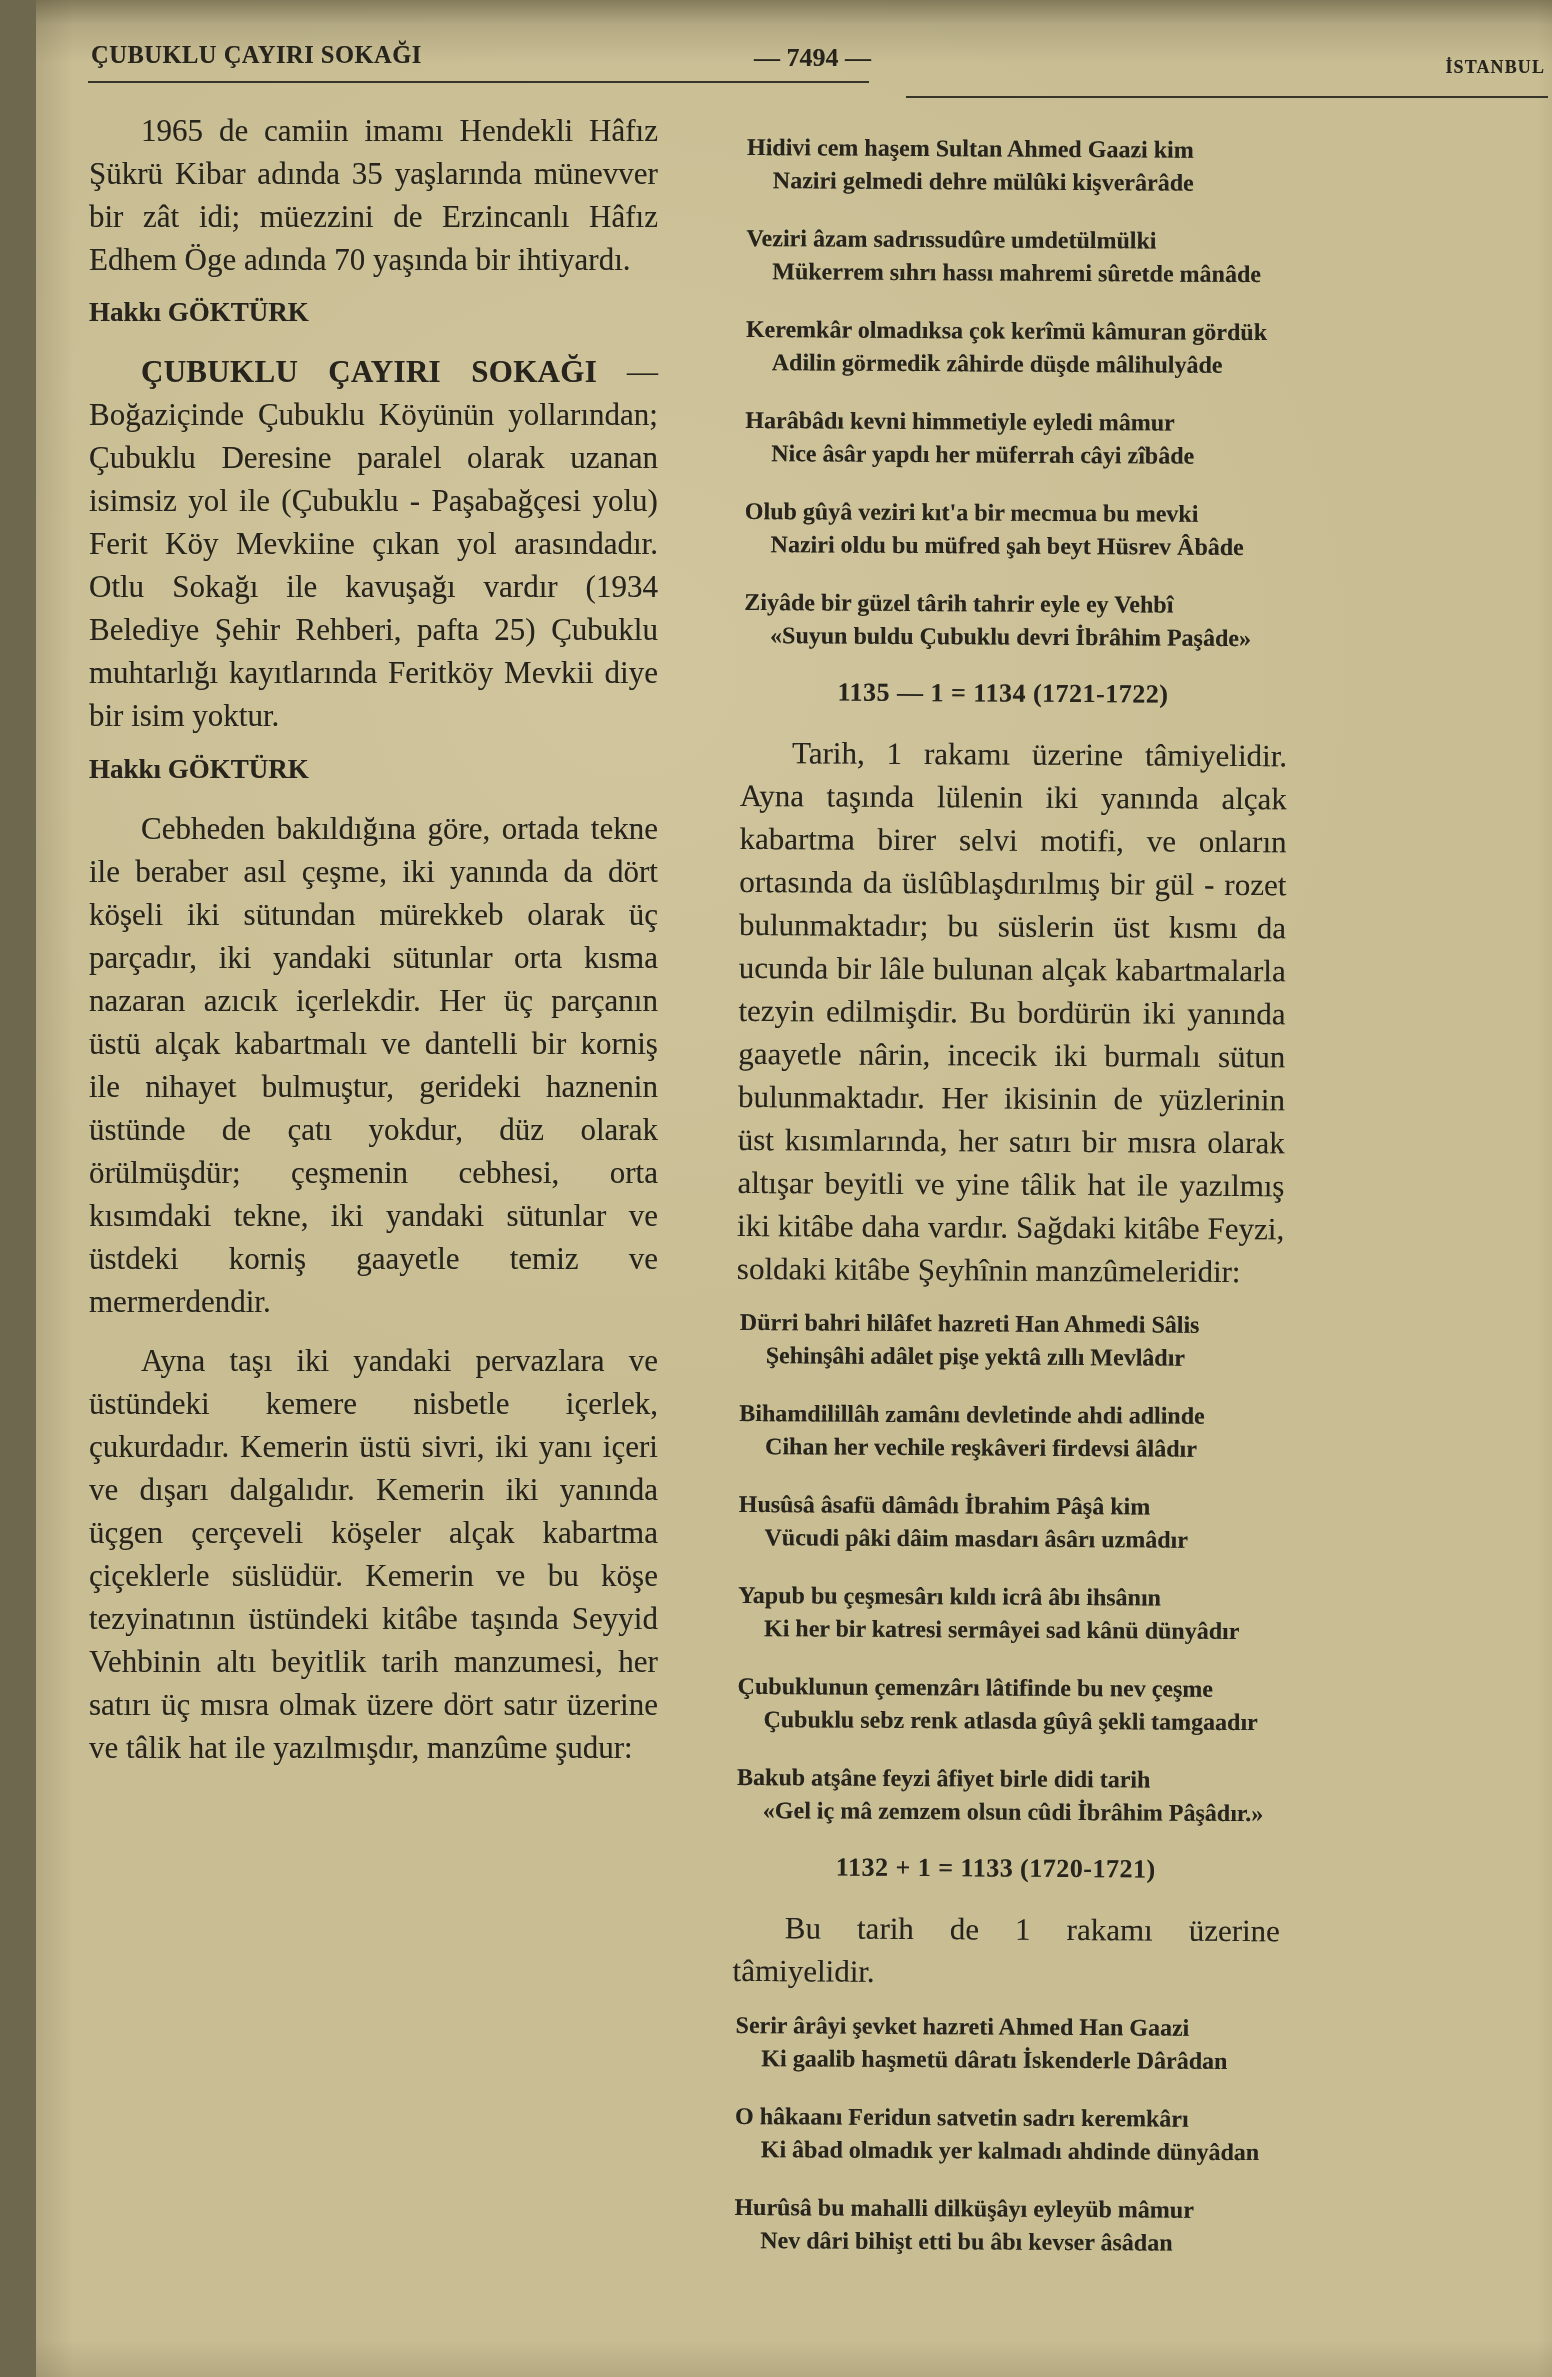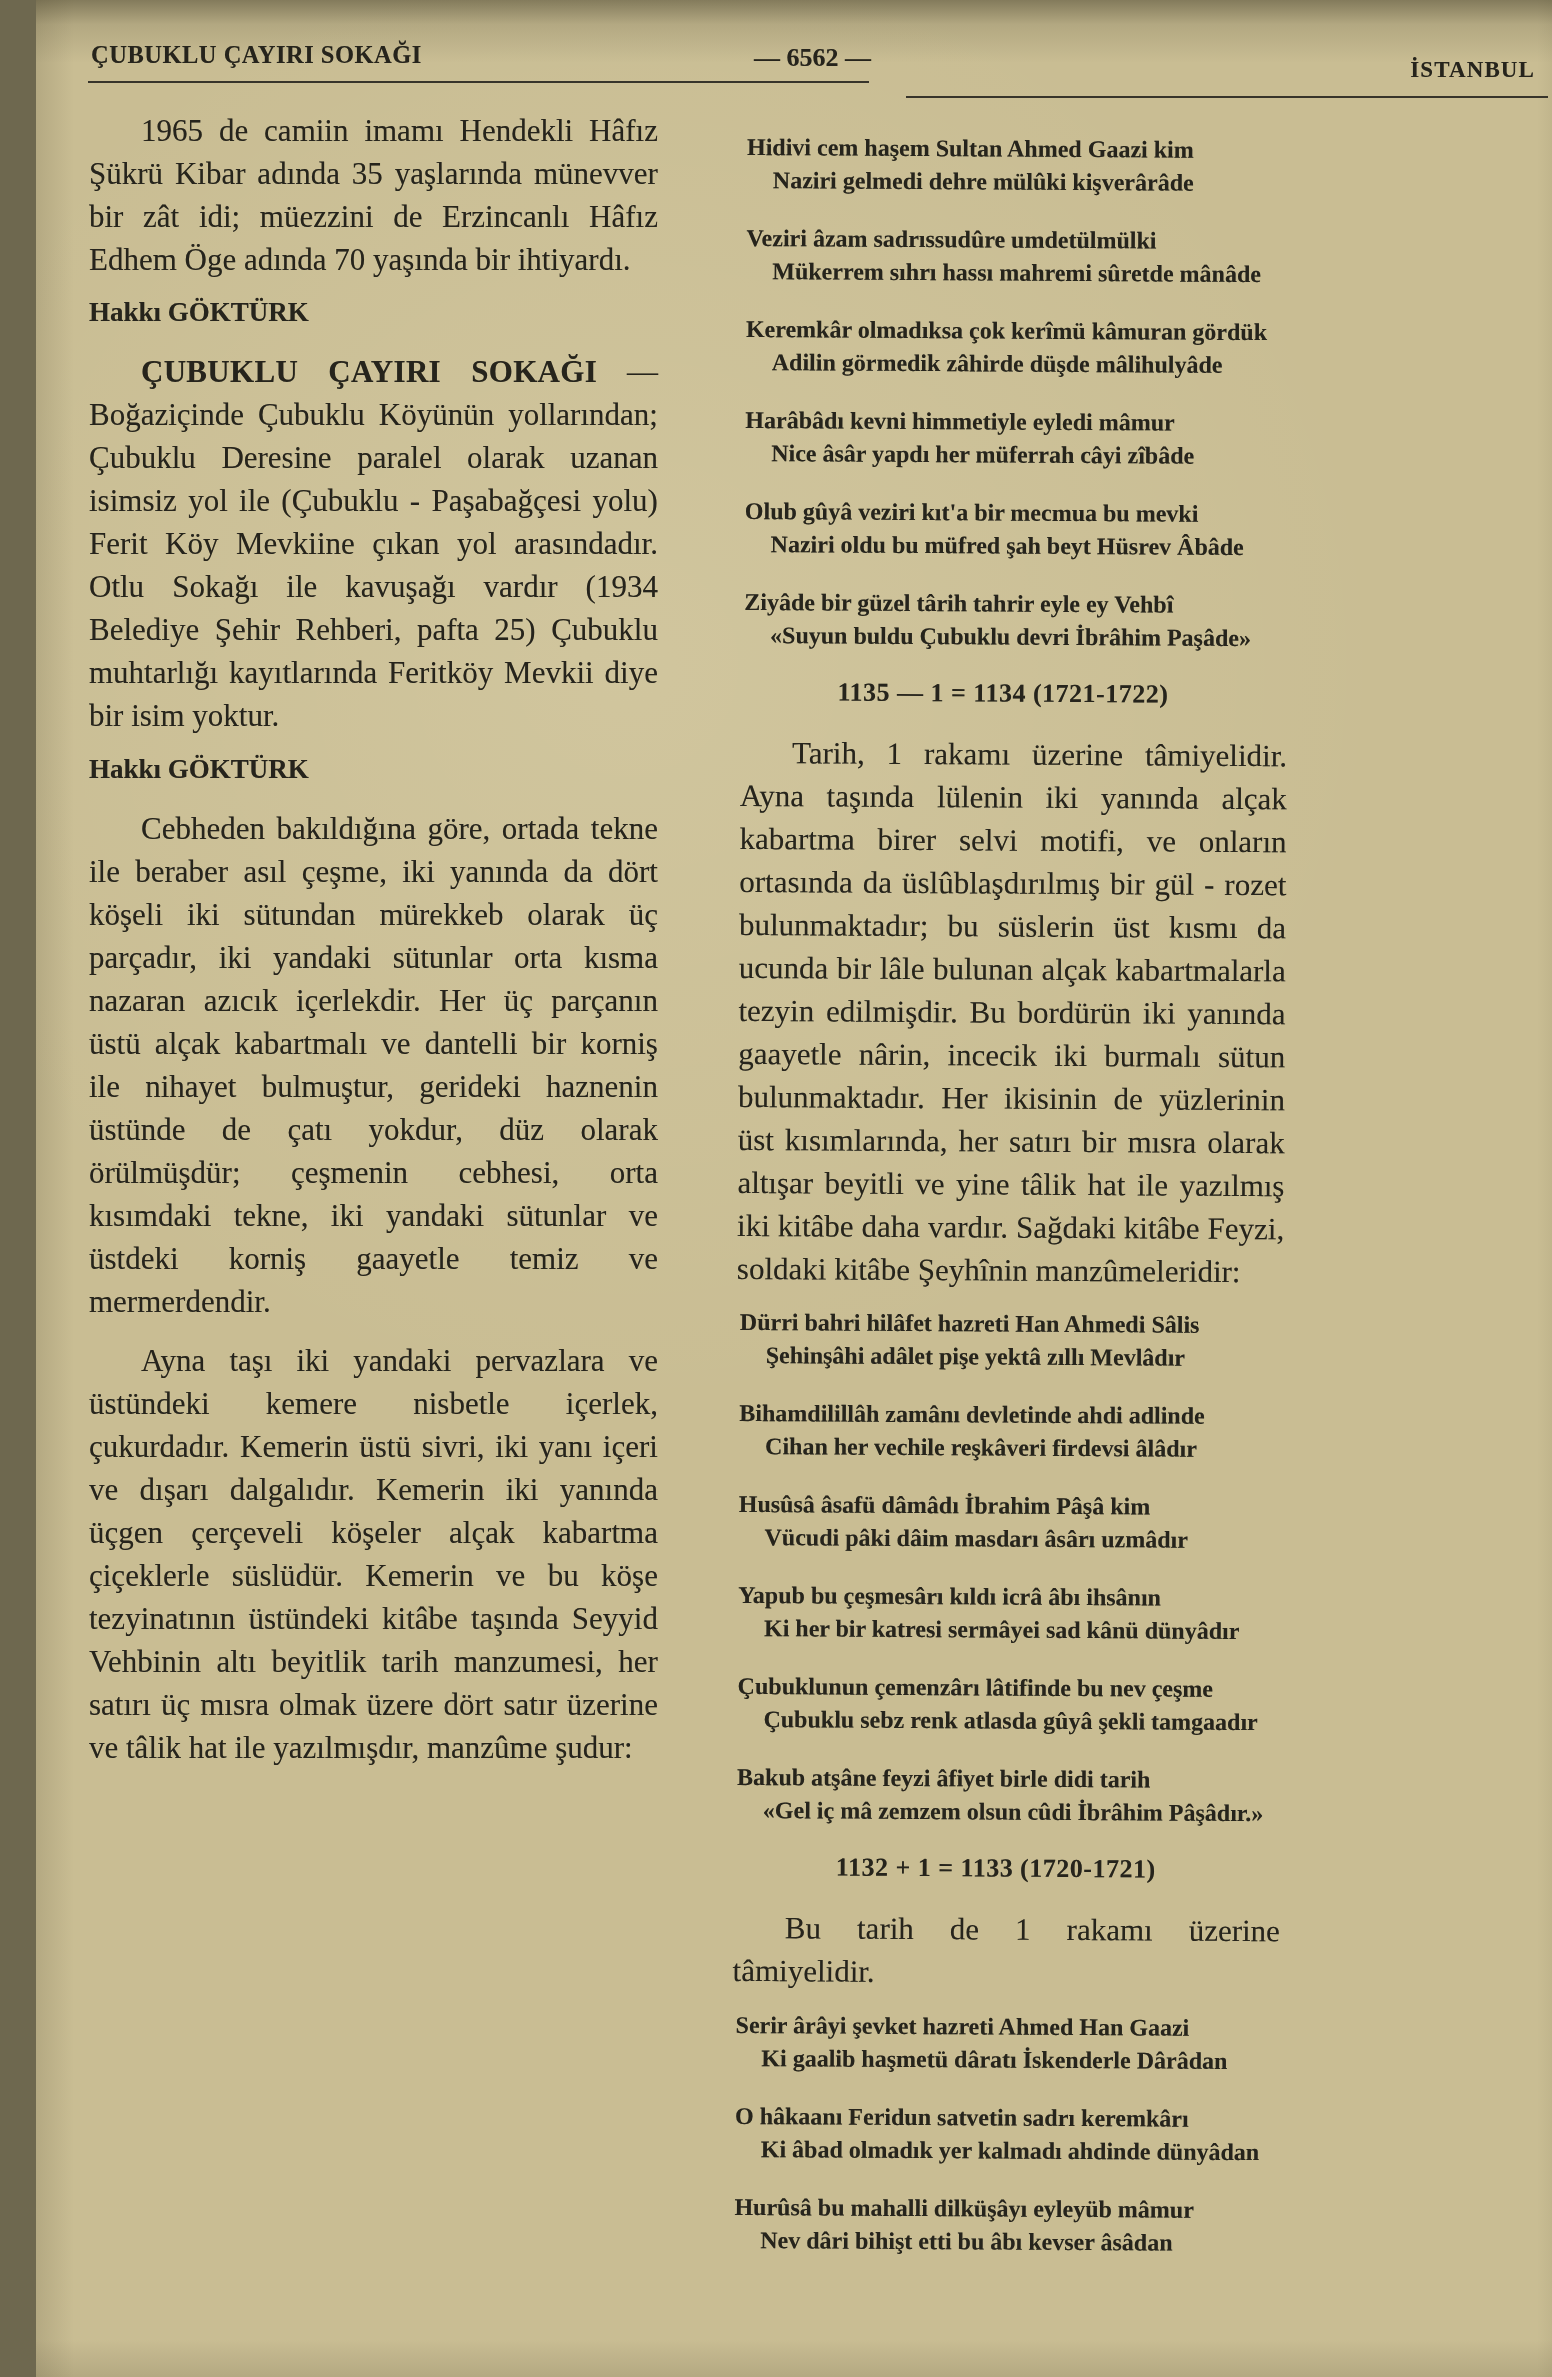--- a/index.html
+++ b/index.html
@@ -28,22 +28,22 @@
   
   .hdr-left {
     position: absolute; left: 55px; top: 41px;
     font-size: 24.5px; font-weight: bold; letter-spacing: 0.5px; white-space: nowrap;
   }
   .hdr-center {
     position: absolute; left: 50%; top: 43px; transform: translateX(-50%);
     font-size: 26px; font-weight: bold; white-space: nowrap;
   }
   .hdr-right {
-    position: absolute; right: 54px; top: 57px;
-    font-size: 23px; font-weight: bold; letter-spacing: 1.1px; white-space: nowrap;
+    position: absolute; right: 44px; top: 57px;
+    font-size: 18px; font-weight: bold; letter-spacing: 1.1px; white-space: nowrap;
   }
   .rule { position: absolute; height: 2.2px; background: #37342a; }
   .rule-left  { left: 52px;  top: 81px; width: 781px; }
   .rule-right { left: 870px; top: 96px; width: 642px; }
 
   
   .columns {
     position: absolute; left: 0; top: 0;
     box-sizing: border-box;
     width: 1291px; height: 2377px;
@@ -83,21 +83,21 @@
     text-align: center; letter-spacing: 0.5px;
   }
 </style>
 </head>
 <body>
 
 <div class="page">
 
   <div class="hdr-left">ÇUBUKLU ÇAYIRI SOKAĞI</div>
 
-  <div class="hdr-center">— 6562 —</div>
+  <div class="hdr-center">— 7494 —</div>
 
   <div class="hdr-right">İSTANBUL</div>
 
   <div class="rule rule-left"></div>
   <div class="rule rule-right"></div>
 
   <div class="columns">
     <div class="col col-left">
         <p class="para">1965 de camiin imamı Hendekli Hâfız Şükrü Kibar adında 35 yaşlarında münevver bir zât idi; müezzini de Erzincanlı Hâfız Edhem Öge adında 70 yaşında bir ihtiyardı.</p>
         <p class="signature">Hakkı GÖKTÜRK</p>

